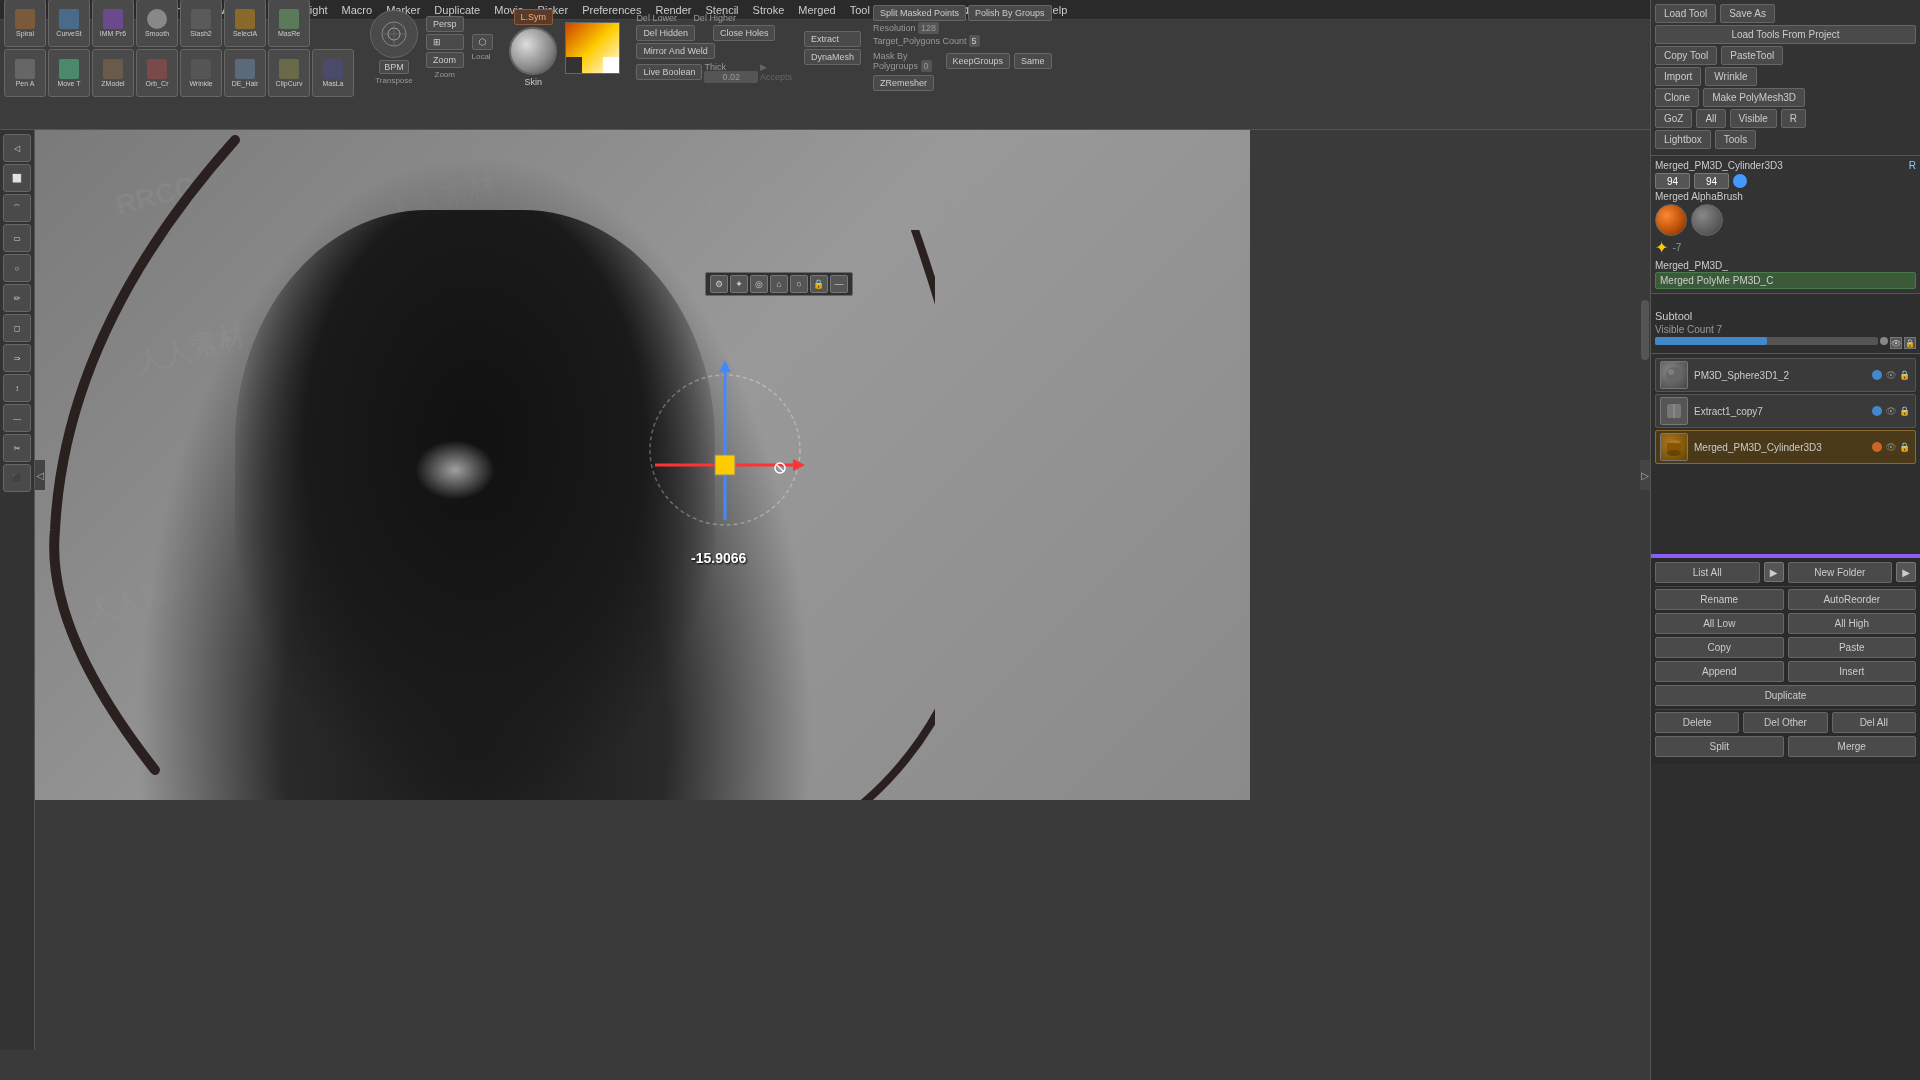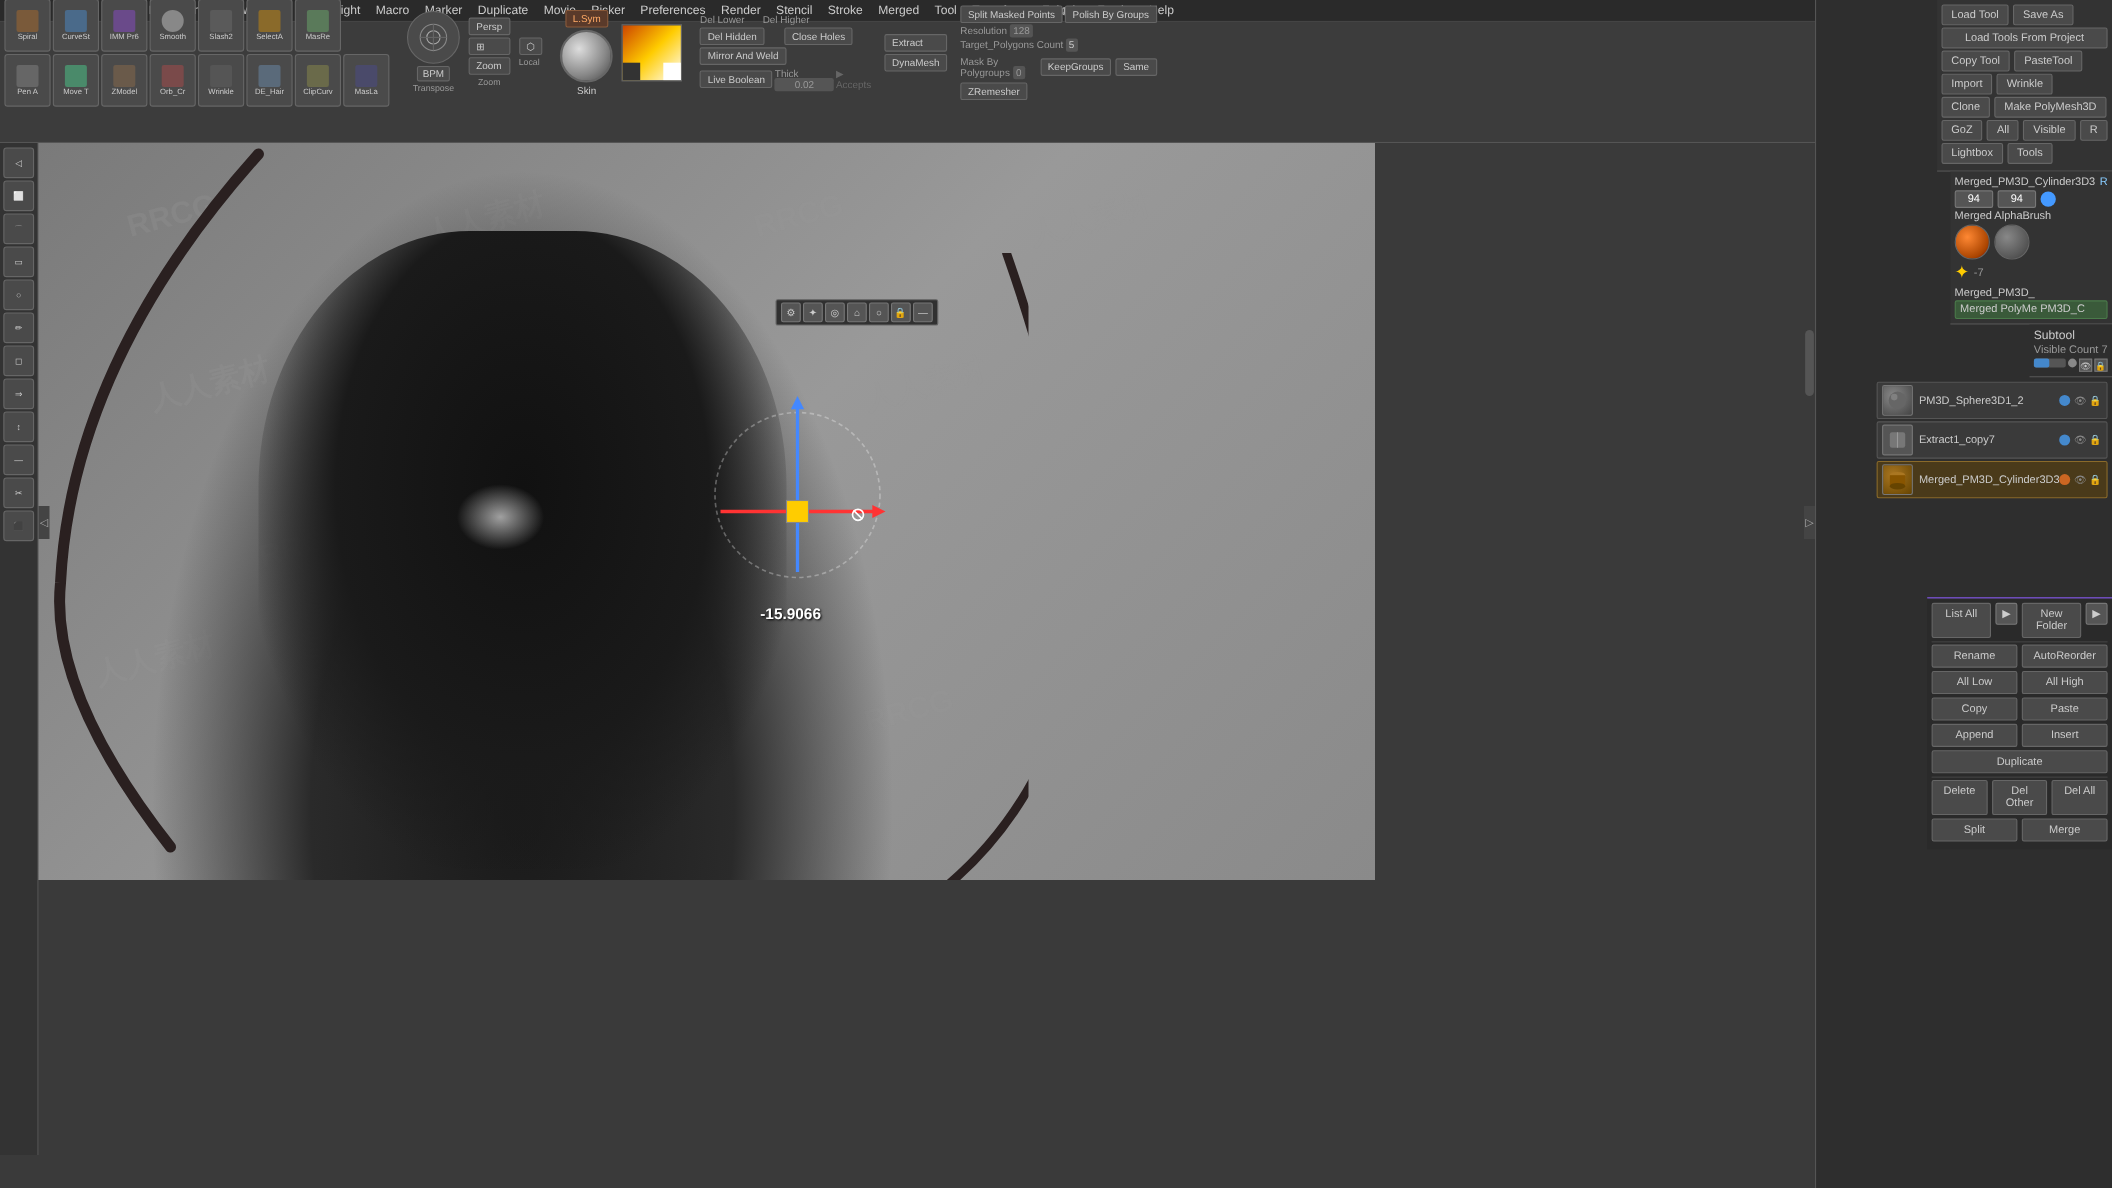--- a/index.html
+++ b/index.html
@@ -151,21 +151,20 @@
     #right-panel {
       position: absolute;
       right: 0;
       top: 0;
       width: 270px;
       height: 1080px;
       background: #2e2e2e;
       border-left: 1px solid #555;
       display: flex;
       flex-direction: column;
-      align-items: flex-end;
     }
     .r-btn {
       background: #4a4a4a;
       border: 1px solid #666;
       color: #ccc;
       padding: 3px 8px;
       font-size: 10px;
       cursor: pointer;
       border-radius: 2px;
     }
@@ -228,21 +227,21 @@
       height: 10px;
       border-radius: 50%;
       background: #666;
     }
     .icon-dot.blue { background: #4488cc; }
     .icon-dot.orange { background: #cc6622; }
 
     
     #right-bottom {
       padding: 4px;
-      border-top: 1px solid #8b5cf6;
+      border-top: 4px solid #8b5cf6;
       background: #2a2a2a;
     }
     .rb-row {
       display: flex;
       gap: 4px;
       margin-bottom: 3px;
     }
     .rb-btn {
       flex: 1;
       background: #4a4a4a;
@@ -806,21 +805,21 @@
       <span style="color:#ffcc00;font-size:16px;">✦</span>
       <span style="color:#999;font-size:10px;">-7</span>
     </div>
 
     <div style="color:#ccc;font-size:10px;padding:1px 0;">Merged_PM3D_</div>
 
     <div style="color:#ccc;font-size:10px;padding:1px 0;background:#3a5a3a;border:1px solid #4a7a4a;border-radius:2px;padding:2px 4px;">Merged PolyMe PM3D_C</div>
   </div>
 
   <div style="padding:4px;background:#2e2e2e;border-bottom:1px solid #555;">
-    <div style="display:flex;align-items:center;justify-content:space-between;margin-bottom:2px;">
+    <div style="display:flex;align-items:center;justify-content:space-between;margin-bottom:2px;margin-top:12px;">
       <span style="color:#ccc;font-size:11px;">Subtool</span>
     </div>
     <div style="color:#999;font-size:10px;">Visible Count 7</div>
 
     <div style="display:flex;gap:2px;margin-top:2px;">
       <div style="flex:1;height:8px;background:#555;border-radius:2px;">
         <div style="width:50%;height:100%;background:#4488cc;border-radius:2px;"></div>
       </div>
       <div style="width:8px;height:8px;background:#888;border-radius:50%;"></div>
       <div style="width:12px;height:12px;background:#555;border:1px solid #777;font-size:8px;display:flex;align-items:center;justify-content:center;">👁</div>

